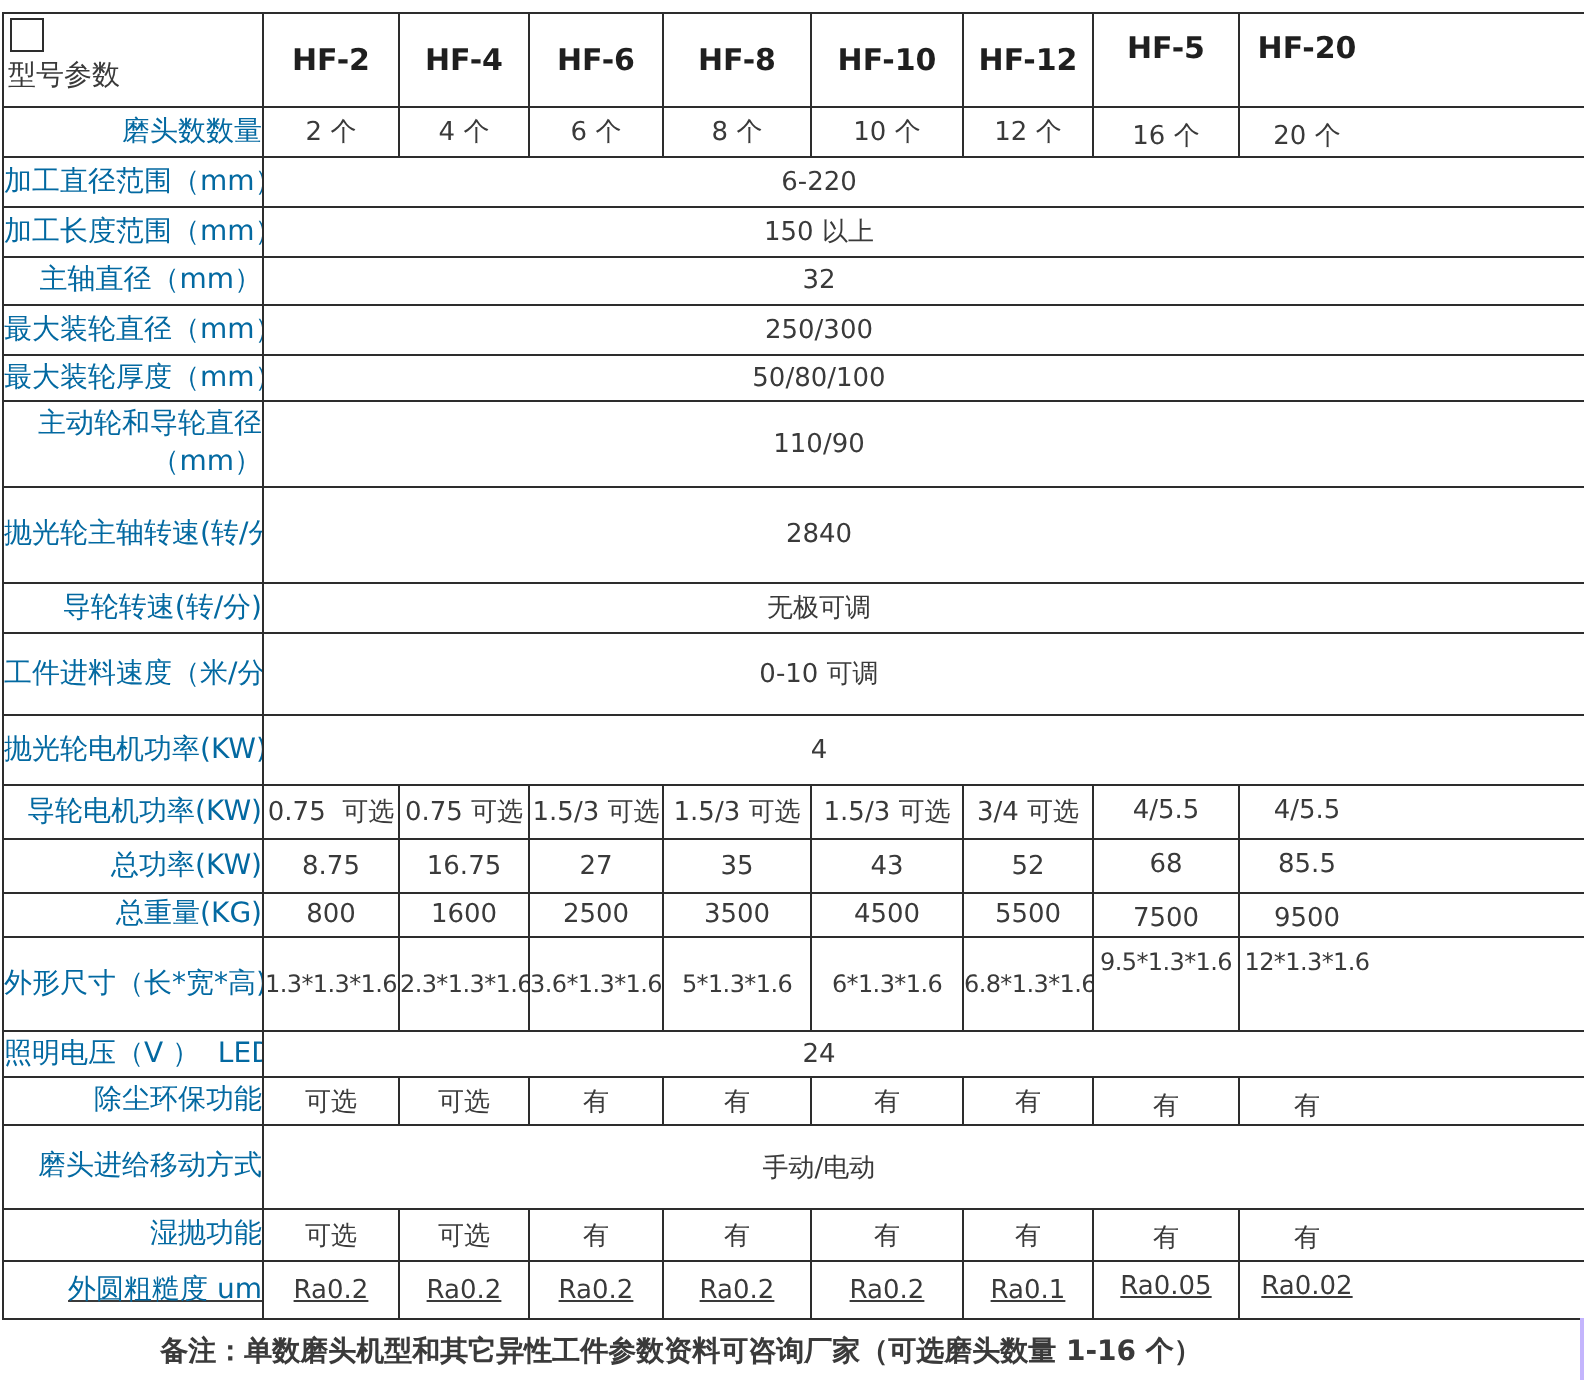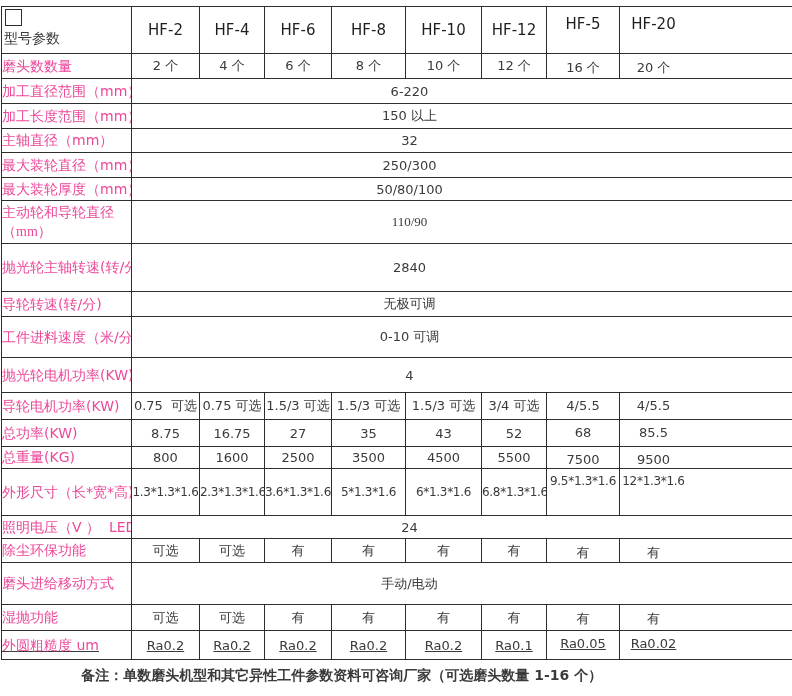--- a/index.html
+++ b/index.html
@@ -32,48 +32,48 @@
     display:block;
     width:15px;height:15px;
     border:1px solid #2d2d2d;
     margin:2px 0 4px 3px;
     background:#ffffff;
   }
   .corner-label{display:block;padding-left:2px;line-height:16px;}
   
   th.model{
     font-size:15px;
-    font-weight:normal;
+    font-weight:bold;
     color:#1f1f1f;
     text-align:center;
   }
   th.model.top{vertical-align:top;padding-top:8px;}
   
   td.label{
     font-size:14px;
-    text-align:left;
+    text-align:right;
     white-space:pre;
     line-height:19px;
-    color:#ec4899;
+    color:#0369a1;
   }
   
   td.val{
     font-size:13px;
     text-align:center;
     white-space:pre;
     color:#3a3a3a;
   }
   td.val.tight{font-size:12px;letter-spacing:-0.3px;}
   td.top{vertical-align:top;padding-top:5px;}
   
   .last{padding-right:105px;}
   
   tr.note-row td{
     border:none;
-    border-right:1px solid #c4b5fd;
+    border-right:6px solid #c4b5fd;
     font-size:14px;
     font-weight:bold;
     text-align:center;
     padding:7px 110px 0 0;
     vertical-align:top;
     color:#3a3a3a;
   }
 </style>
 </head>
 <body>
@@ -132,21 +132,21 @@
           <td colspan="8" class="val last">32</td>
         </tr>
         <tr style="height: 25px;">
           <td class="label">最大装轮直径（mm）</td>
           <td colspan="8" class="val last">250/300</td>
         </tr>
         <tr style="height: 23px;">
           <td class="label">最大装轮厚度（mm）</td>
           <td colspan="8" class="val last">50/80/100</td>
         </tr>
-        <tr style="height: 43px; font-family: Liberation Serif, serif;">
+        <tr style="height: 43px;">
           <td class="label">主动轮和导轮直径
 （mm）</td>
           <td colspan="8" class="val last">110/90</td>
         </tr>
         <tr style="height: 48px;">
           <td class="label">抛光轮主轴转速(转/分)</td>
           <td colspan="8" class="val last">2840</td>
         </tr>
         <tr style="height: 25px;">
           <td class="label">导轮转速(转/分)</td>

